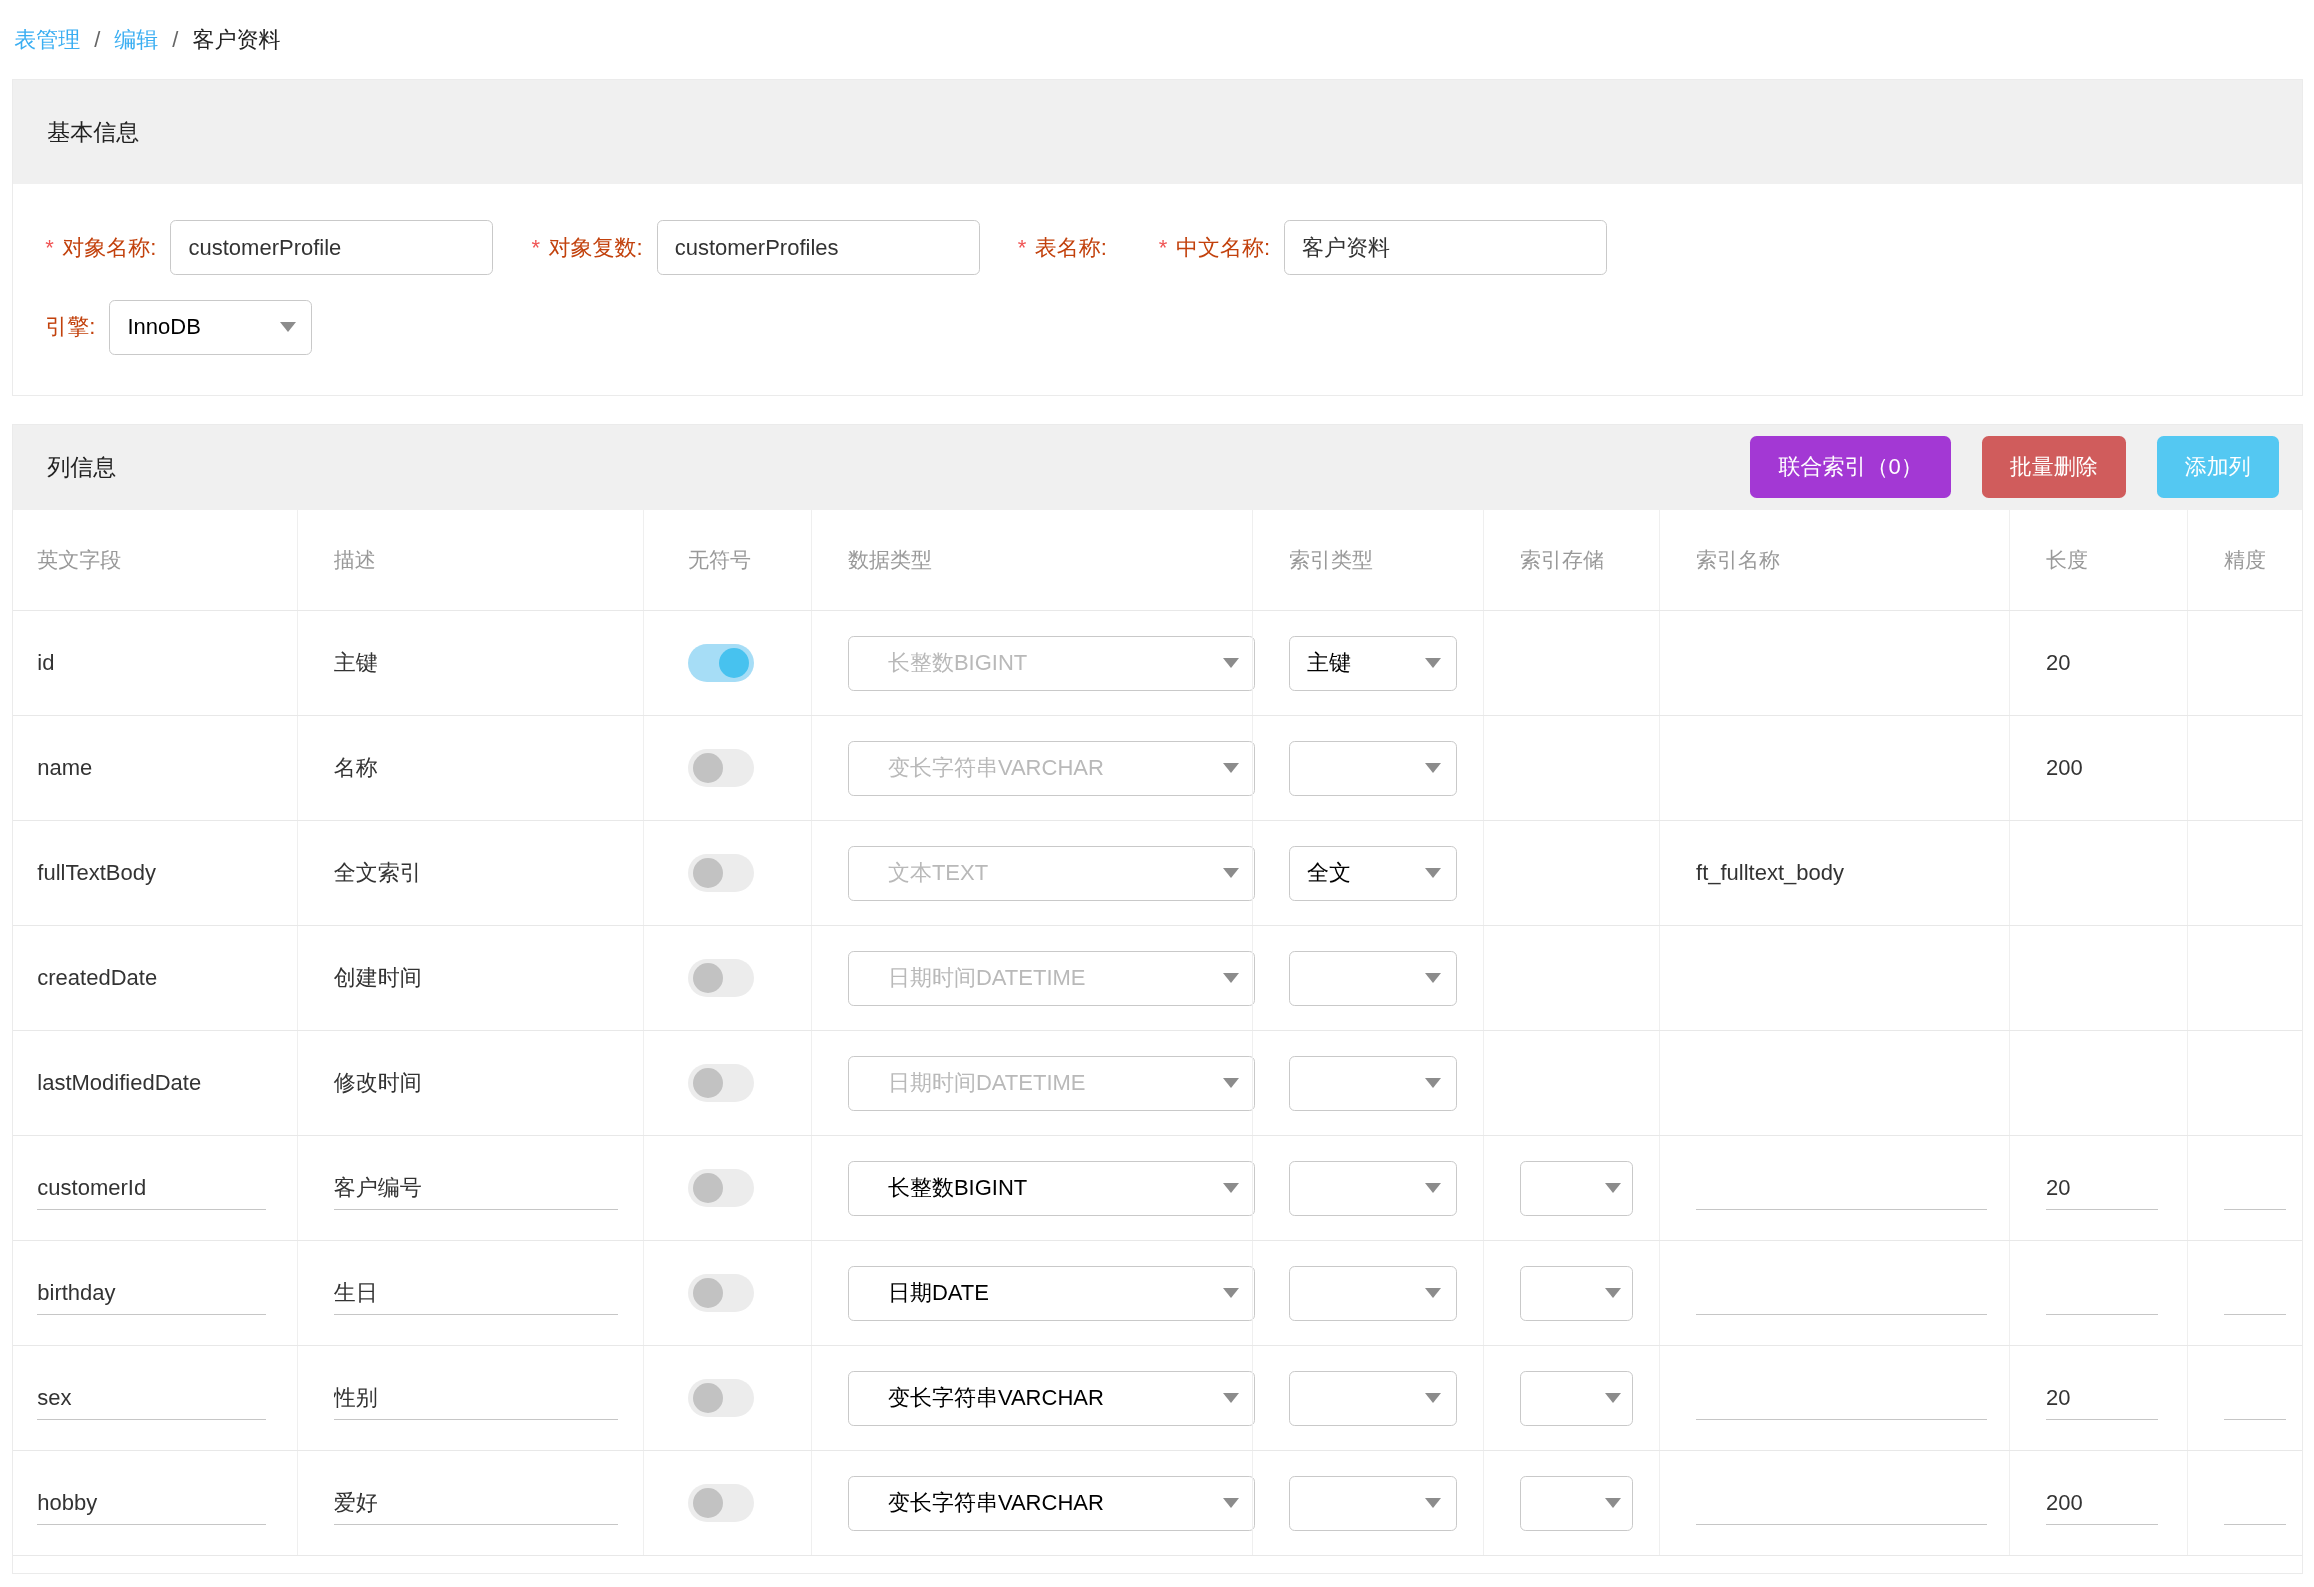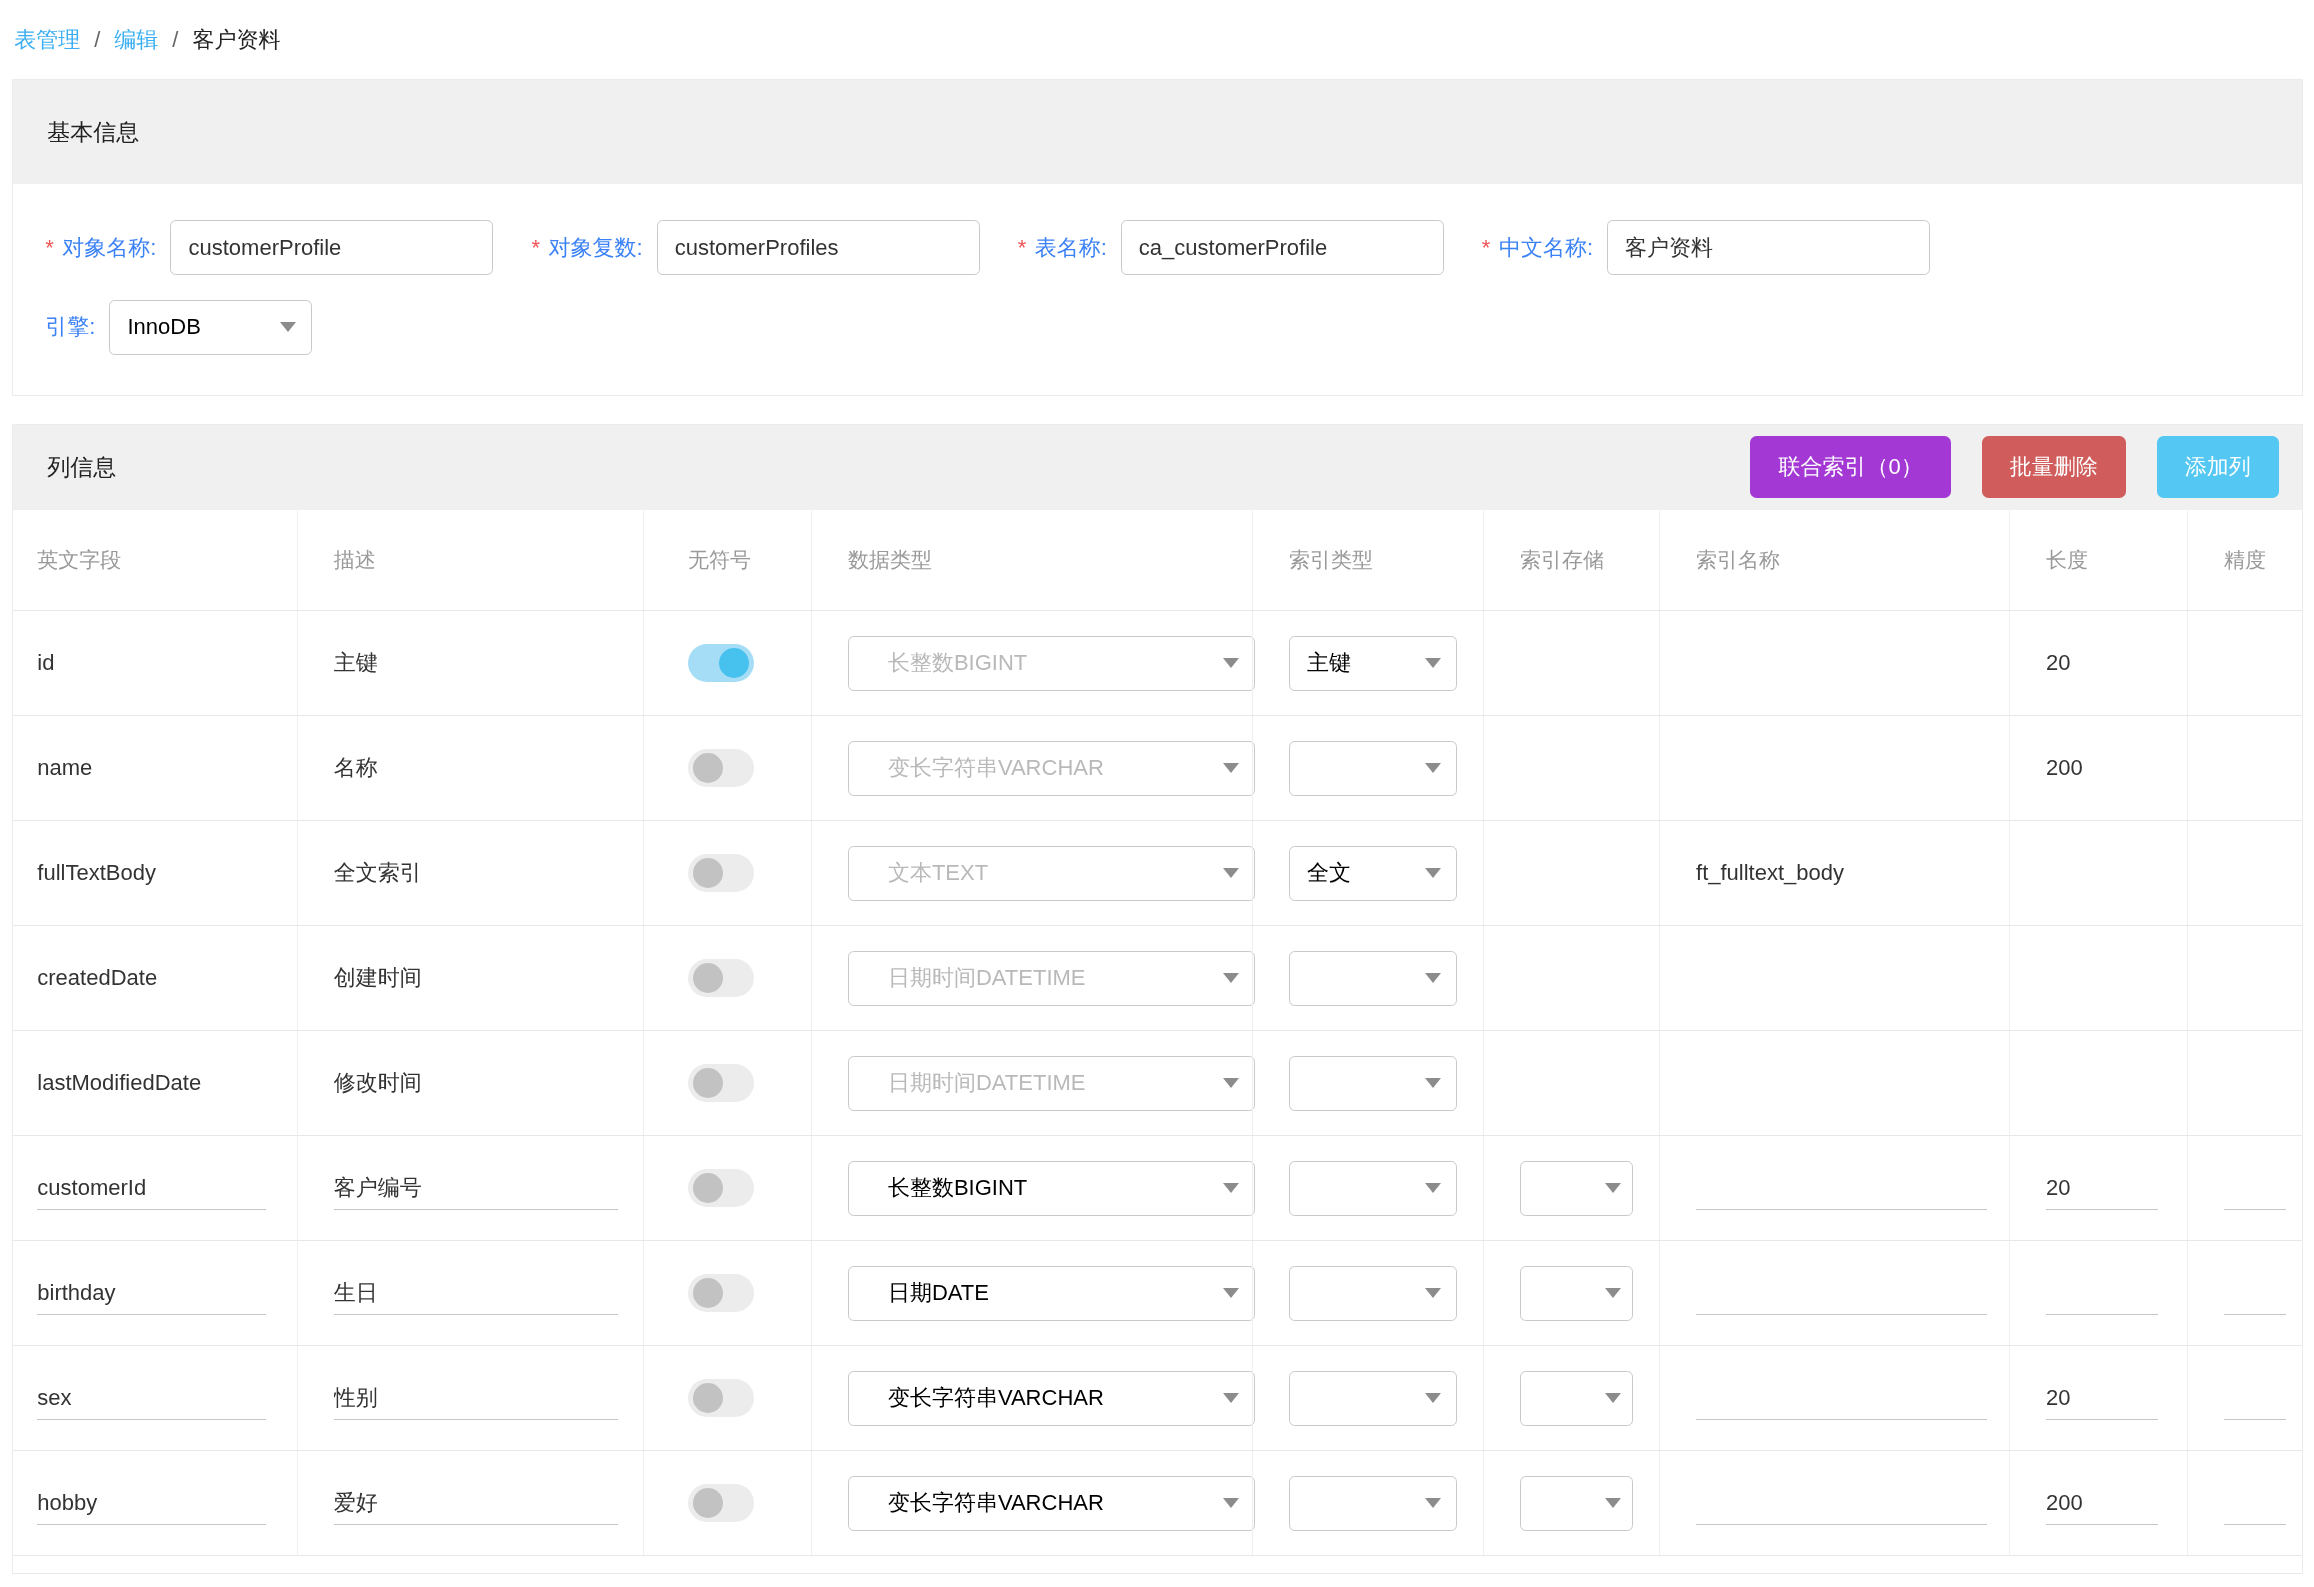--- a/index.html
+++ b/index.html
@@ -33,21 +33,21 @@
   }
   .columns-bar { height: 85px; }
   .columns-title { flex: 1; }
 
   
   .form-area { padding: 36px 32px 40px; background: #fff; }
   .form-row { display: flex; align-items: center; flex-wrap: wrap; }
   .form-row + .form-row { margin-top: 24.6px; }
   .field-pair { display: flex; align-items: center; margin-right: 38px; }
   .req { color: #f05555; margin-right: 8.5px; }
-  .field-label { color: #3b82f6; margin-right: 14px; white-space: nowrap; }
+  .field-label { color: #c2410c; margin-right: 14px; white-space: nowrap; }
   .text-input {
     width: 323px; height: 55px;
     border: 0.9px solid #c9c9c9; border-radius: 5.7px;
     padding: 6px 17px; font-size: 22px; color: #333;
     font-family: inherit; background: #fff; outline: none;
   }
 
   
   .select {
     height: 55px; border: 0.9px solid #c9c9c9; border-radius: 5.7px;
@@ -148,21 +148,20 @@
           <input type="text" class="text-input" value="customerProfile" style="">
         </div>
         <div class="field-pair">
           <span class="req">*</span>
           <span class="field-label">对象复数:</span>
           <input type="text" class="text-input" value="customerProfiles" style="">
         </div>
         <div class="field-pair">
           <span class="req">*</span>
           <span class="field-label">表名称:</span>
-          <input type="text" class="text-input" value="ca_customerProfile" style="">
         </div>
         <div class="field-pair">
           <span class="req">*</span>
           <span class="field-label">中文名称:</span>
           <input type="text" class="text-input" value="客户资料" style="">
         </div>
       </div>
       <div class="form-row">
         <div class="field-pair">
           <span class="field-label">引擎:</span>

